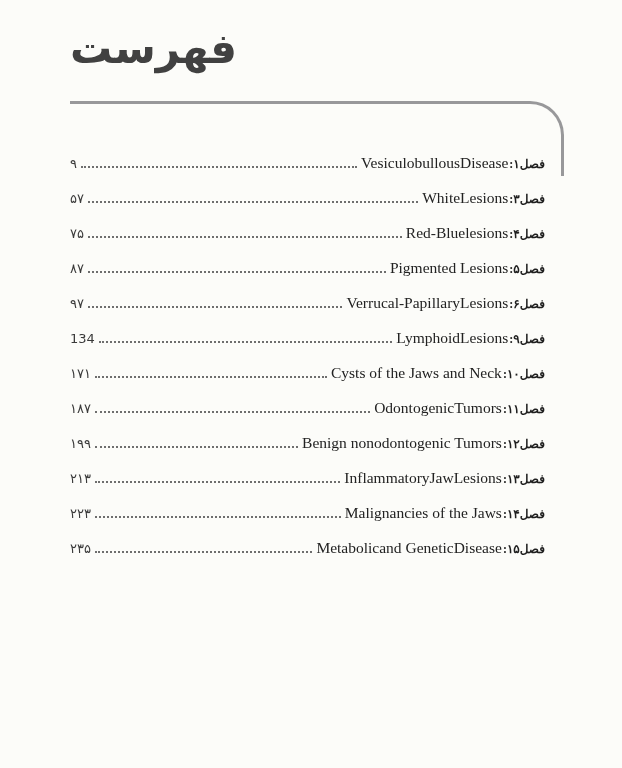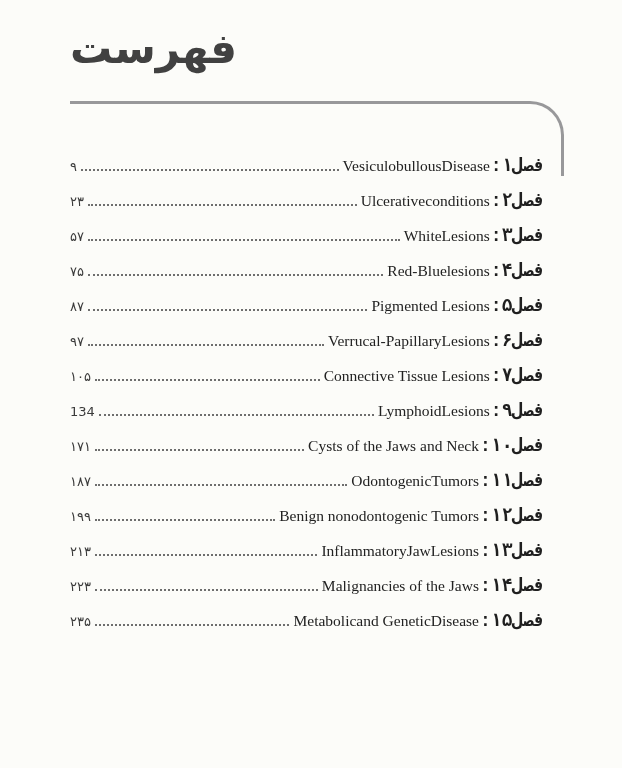--- a/index.html
+++ b/index.html
@@ -66,22 +66,22 @@
     min-width: 20px;
   }
   .row-title {
     font-family: Liberation Serif, serif;
     font-size: 15.5px;
     color: #222222;
     white-space: nowrap;
     flex: 0 0 auto;
   }
   .row-chapter {
-    font-family: Liberation Mono, monospace;
-    font-size: 18px;
+    font-family: Liberation Serif, serif;
+    font-size: 12px;
     font-weight: bold;
     color: #1f1f1f;
     direction: rtl;
     unicode-bidi: isolate;
     white-space: nowrap;
     margin-left: 1px;
     flex: 0 0 auto;
   }
 </style>
 </head>
@@ -93,26 +93,20 @@
   <div class="header-rule"></div>
 
   <div class="toc-list">
   <div class="toc-row">
     <span class="row-page">۹</span>
     <span class="row-leader"></span>
     <span class="row-title">VesiculobullousDisease</span>
     <span class="row-chapter">فصل۱:</span>
   </div>
 
-  <div class="toc-row">
-    <span class="row-page">۲۳</span>
-    <span class="row-leader"></span>
-    <span class="row-title">Ulcerativeconditions</span>
-    <span class="row-chapter">فصل۲:</span>
-  </div>
 
   <div class="toc-row">
     <span class="row-page">۵۷</span>
     <span class="row-leader"></span>
     <span class="row-title">WhiteLesions</span>
     <span class="row-chapter">فصل۳:</span>
   </div>
 
   <div class="toc-row">
     <span class="row-page">۷۵</span>
@@ -128,26 +122,20 @@
     <span class="row-chapter">فصل۵:</span>
   </div>
 
   <div class="toc-row">
     <span class="row-page">۹۷</span>
     <span class="row-leader"></span>
     <span class="row-title">Verrucal-PapillaryLesions</span>
     <span class="row-chapter">فصل۶:</span>
   </div>
 
-  <div class="toc-row">
-    <span class="row-page">۱۰۵</span>
-    <span class="row-leader"></span>
-    <span class="row-title">Connective Tissue Lesions</span>
-    <span class="row-chapter">فصل۷:</span>
-  </div>
 
 
   <div class="toc-row">
     <span class="row-page">134</span>
     <span class="row-leader"></span>
     <span class="row-title">LymphoidLesions</span>
     <span class="row-chapter">فصل۹:</span>
   </div>
 
   <div class="toc-row">

